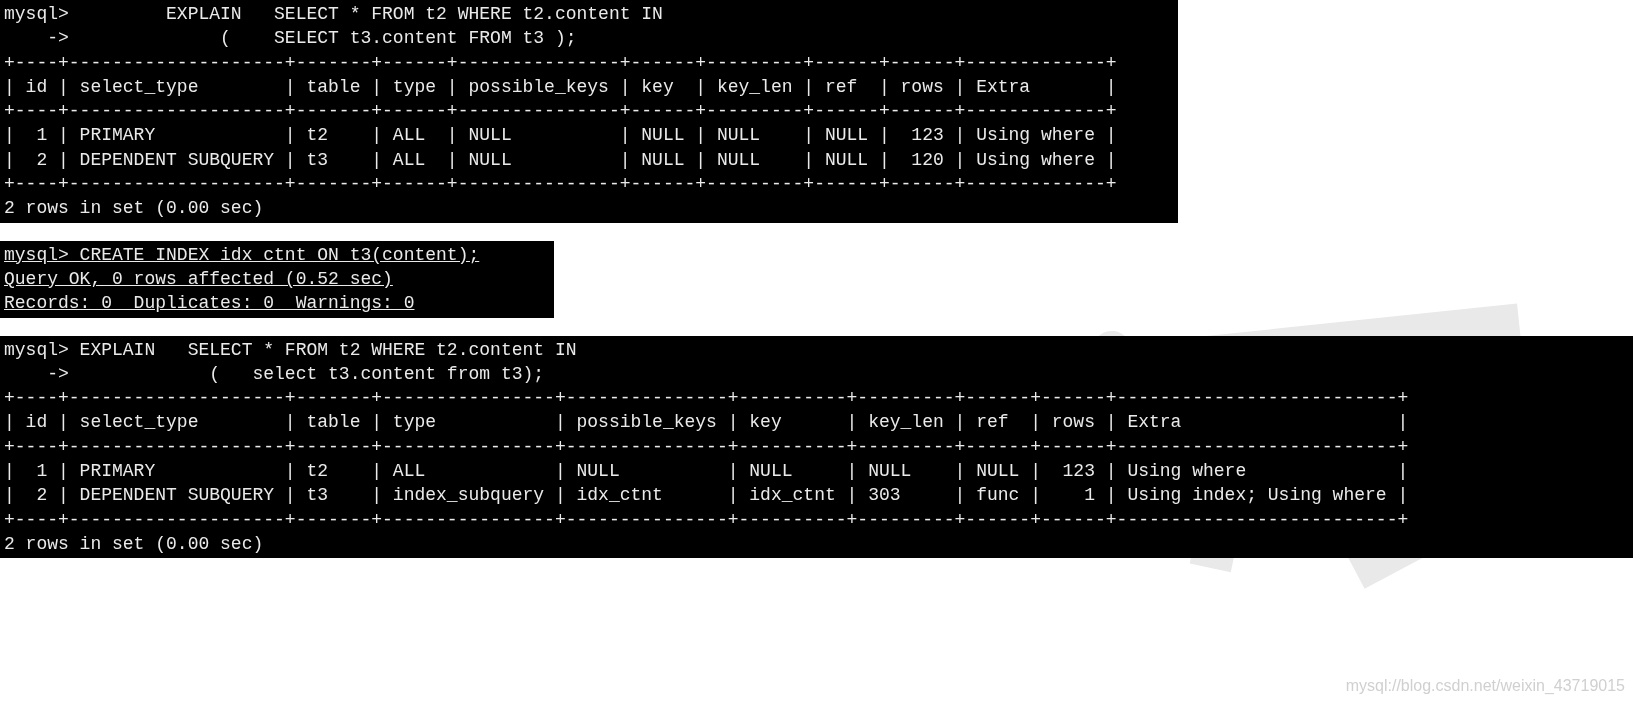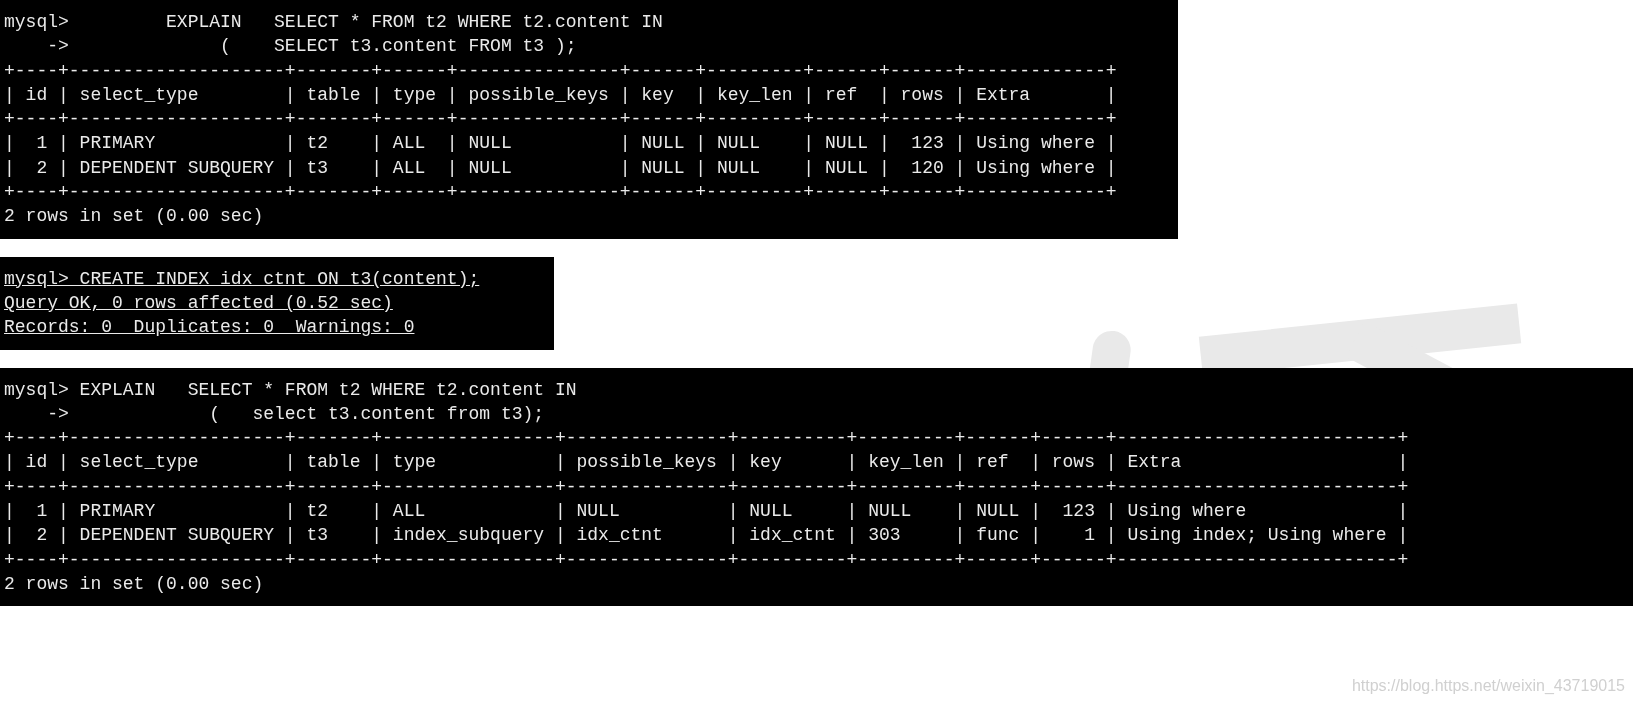--- a/index.html
+++ b/index.html
@@ -11,21 +11,21 @@
     line-height: 1.35;
     width: 1633px;
     height: 717px;
     position: relative;
     overflow: hidden;
   }
   .term {
     background: #000;
     color: #eaeaea;
     white-space: pre;
-    padding: 10px 4px;
+    padding: 2px 4px;
     display: inline-block;
     vertical-align: top;
   }
   .block { margin-bottom: 18px; }
   .term1 { width: 1170px; }
   .term2 { width: 546px; text-decoration: underline; }
   .term3 { width: 1629px; }
   .watermark-wrap {
     position: absolute;
     top: 260px;
@@ -84,13 +84,13 @@
     -&gt;             (   select t3.content from t3);
 +----+--------------------+-------+----------------+---------------+----------+---------+------+------+--------------------------+
 | id | select_type        | table | type           | possible_keys | key      | key_len | ref  | rows | Extra                    |
 +----+--------------------+-------+----------------+---------------+----------+---------+------+------+--------------------------+
 |  1 | PRIMARY            | t2    | ALL            | NULL          | NULL     | NULL    | NULL |  123 | Using where              |
 |  2 | DEPENDENT SUBQUERY | t3    | index_subquery | idx_ctnt      | idx_ctnt | 303     | func |    1 | Using index; Using where |
 +----+--------------------+-------+----------------+---------------+----------+---------+------+------+--------------------------+
 2 rows in set (0.00 sec)</div>
 </div>
 
-<div class="src-url">https://blog.https.net/weixin_43719015</div>
+<div class="src-url">mysql://blog.csdn.net/weixin_43719015</div>
 
 </body></html>

